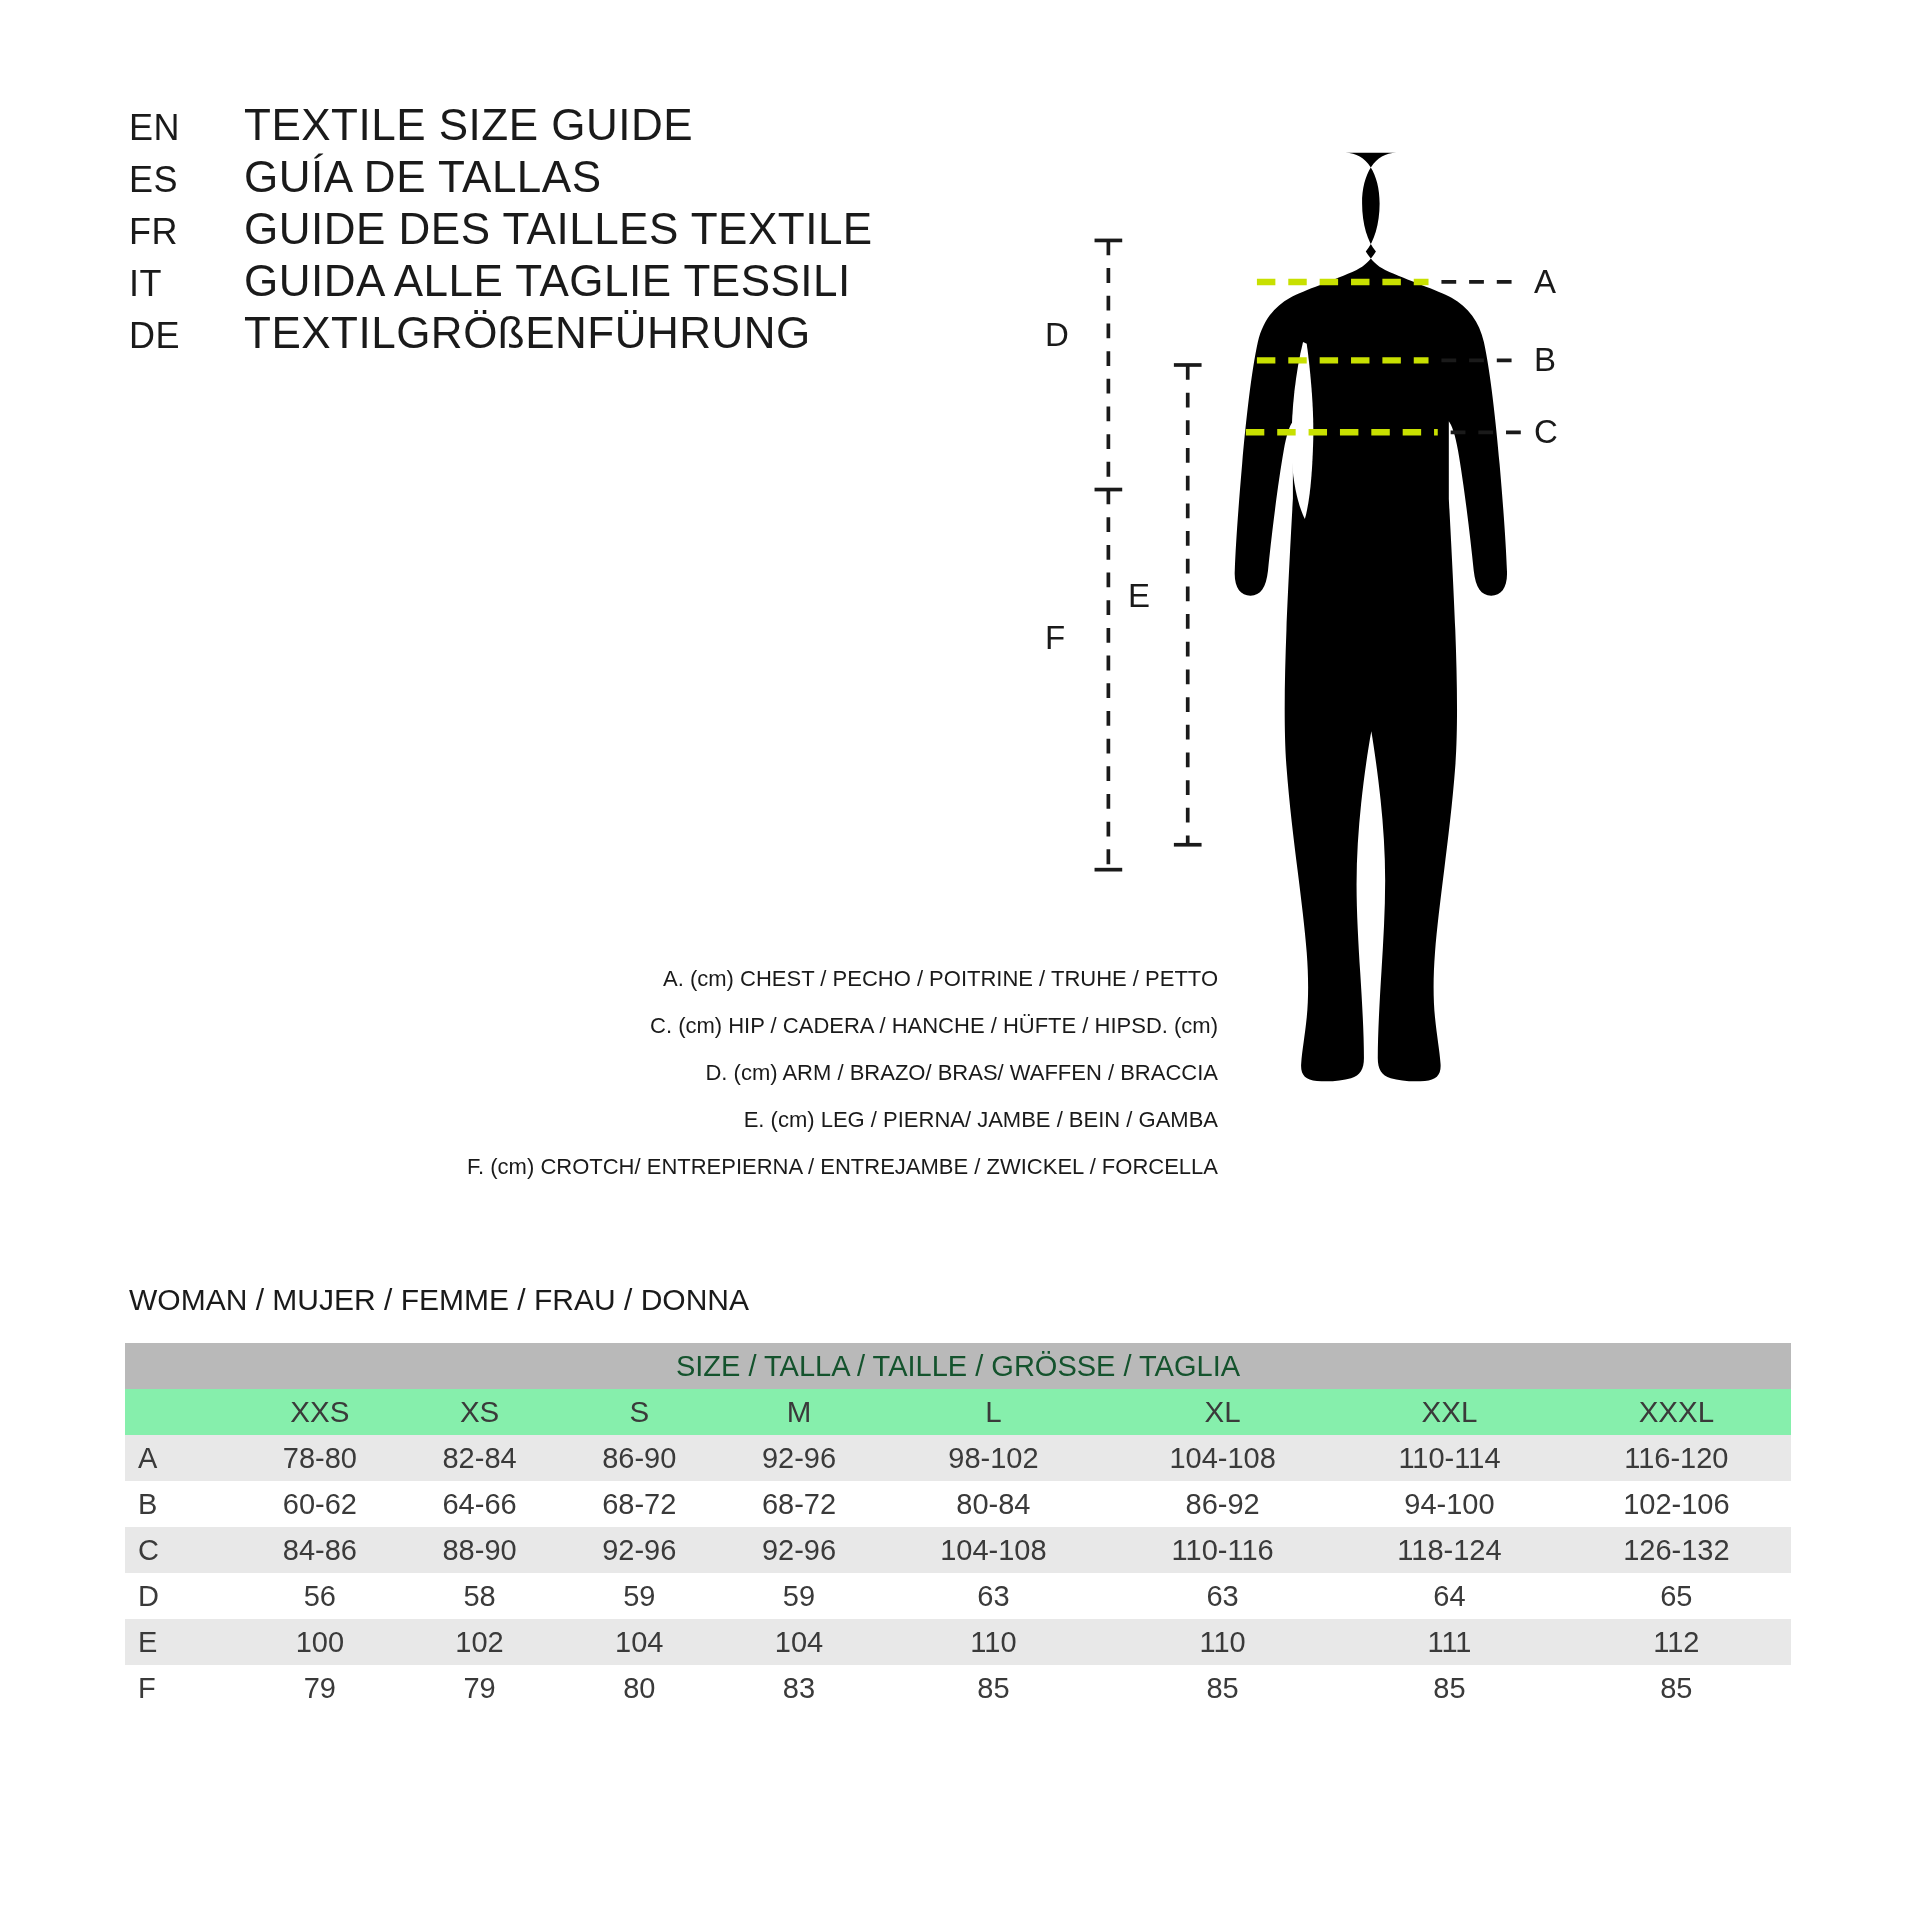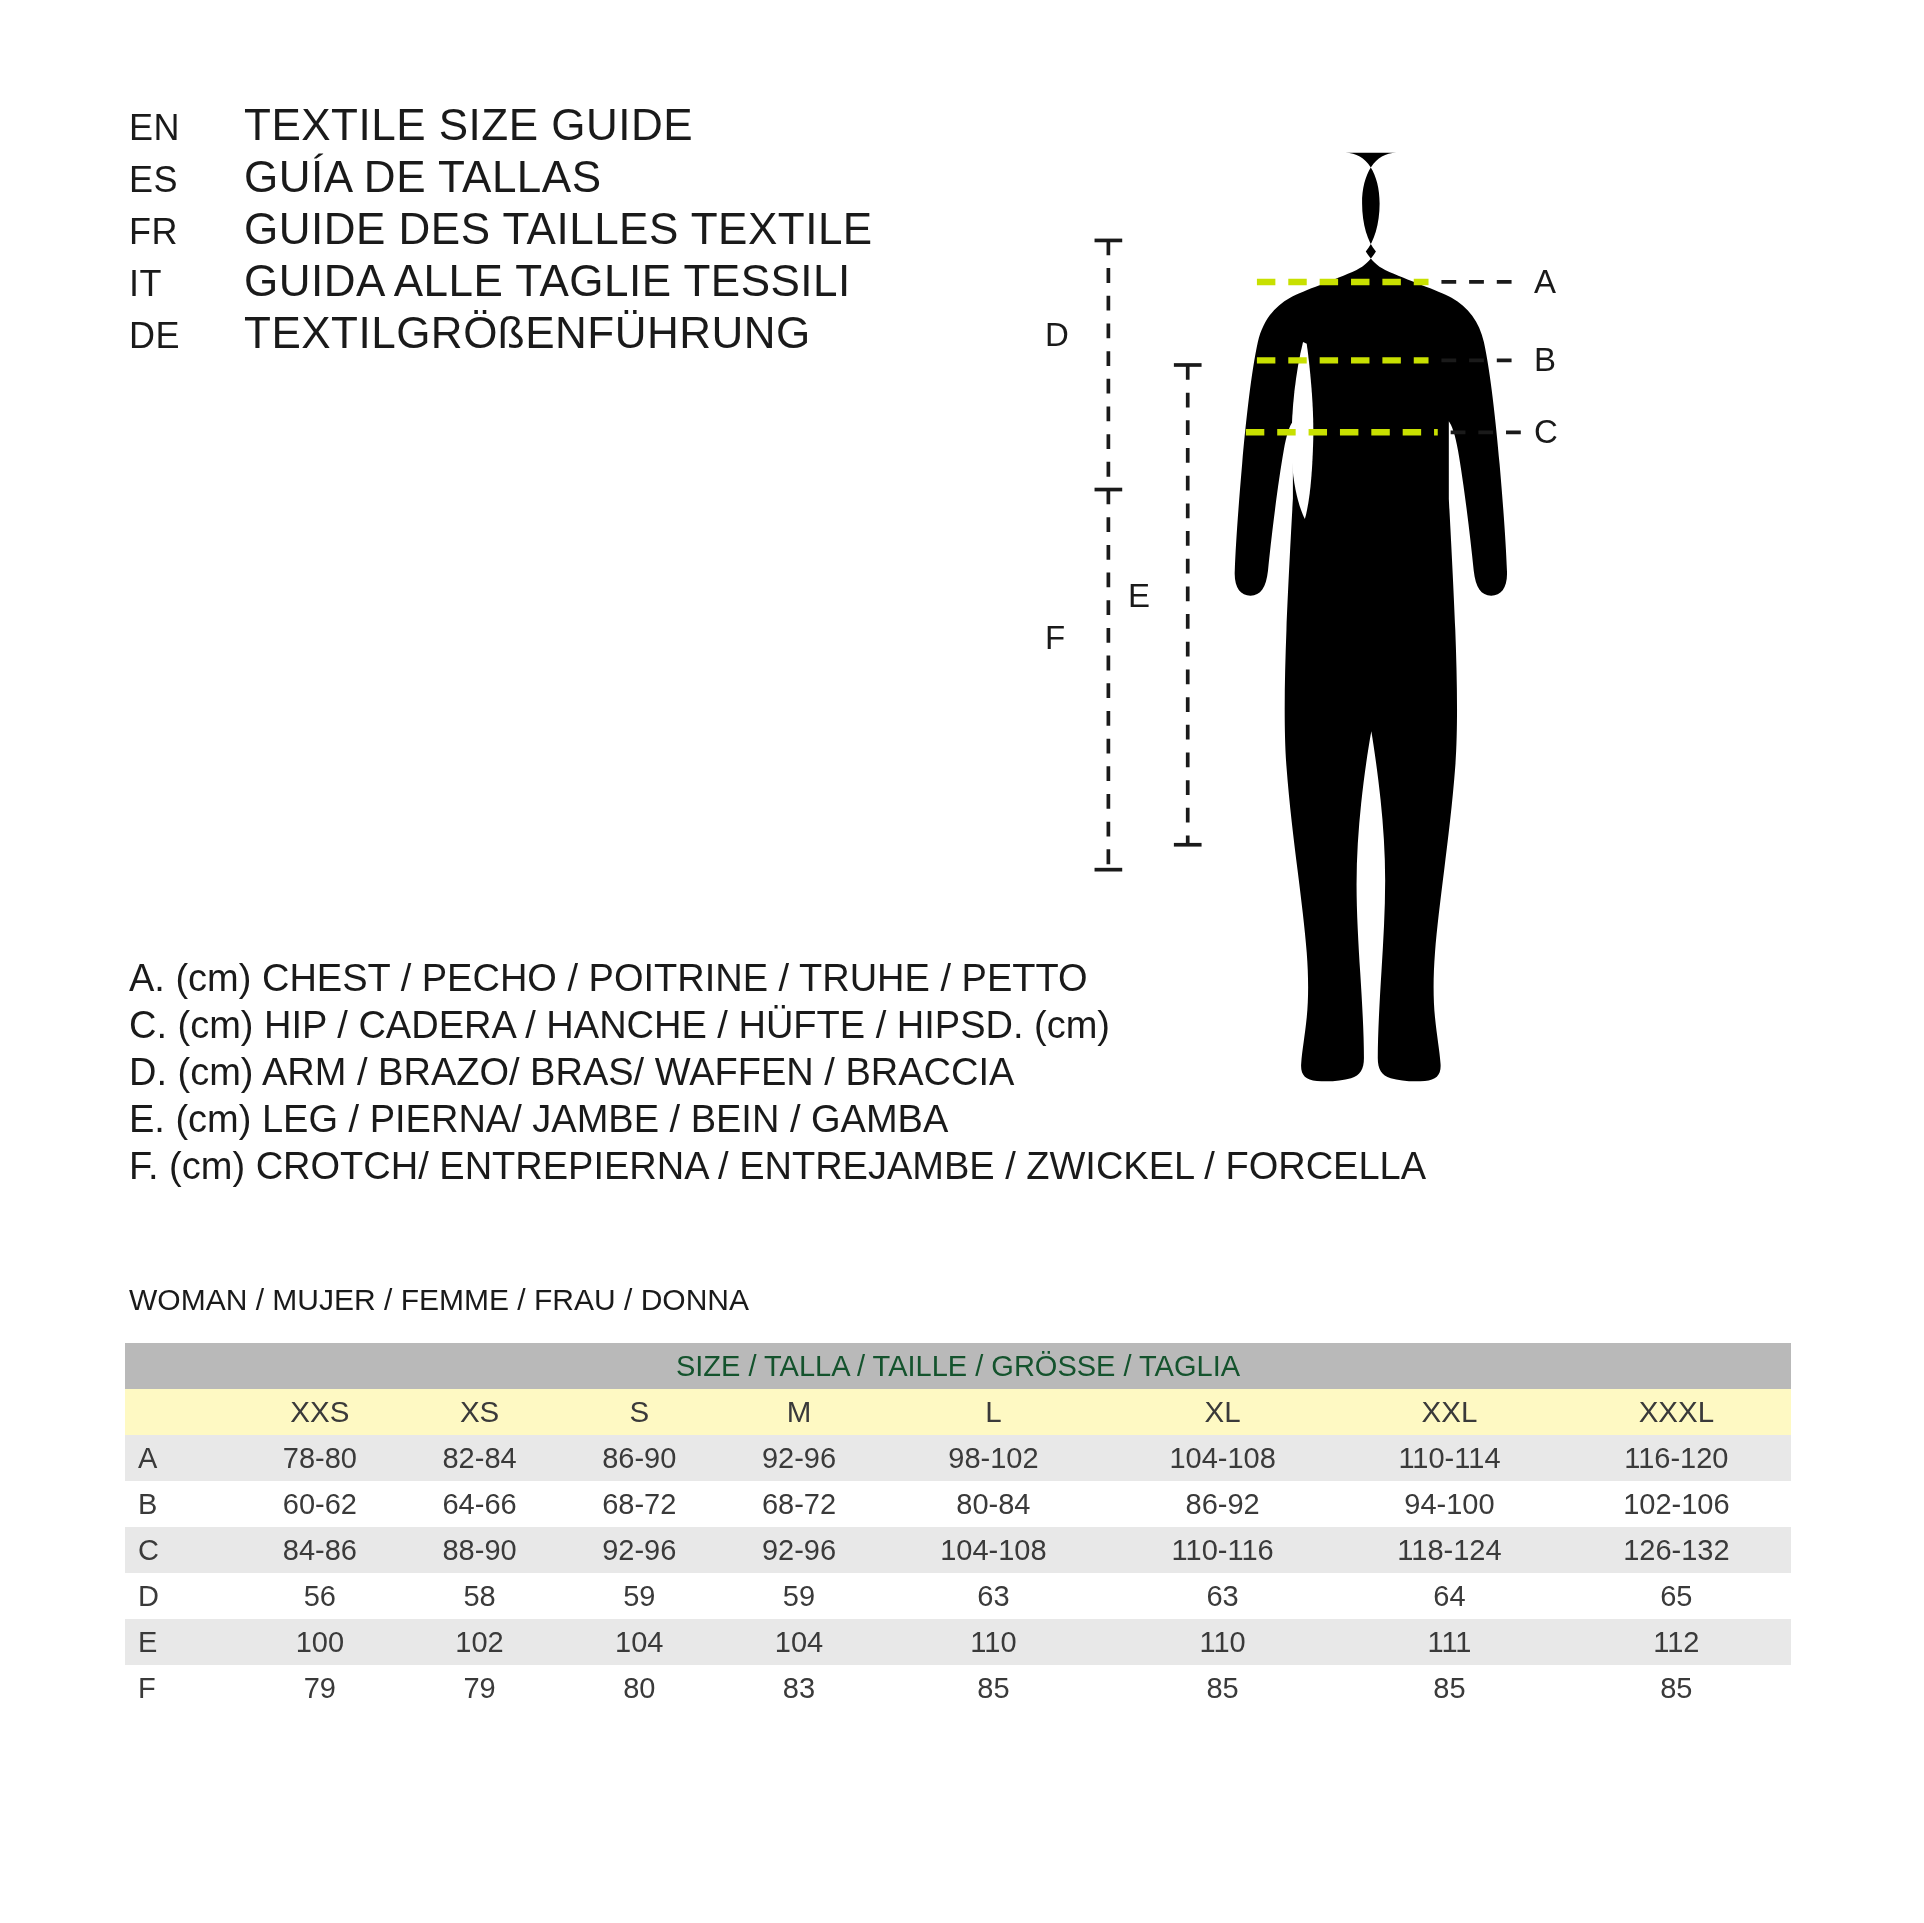--- a/index.html
+++ b/index.html
@@ -42,24 +42,25 @@
   }
 
   
   #legend-block {
     position: absolute;
     left: 129px;
     top: 955px;
     width: 1089px;
   }
   .legend-row {
-    font-size: 38px;
+    font-size: 22px;
     line-height: 47px;
     color: #1a1a1a;
     white-space: nowrap;
+    text-align: right;
   }
 
   #gender-label {
     position: absolute;
     left: 129px;
     top: 1283px;
     font-size: 30px;
     color: #1a1a1a;
     white-space: nowrap;
   }
@@ -91,21 +92,21 @@
   }
   .band-head td {
     text-align: left;
     padding-left: 13px;
     font-size: 29px;
     color: #14532d;
     height: 48px;
     margin-top: 27px;
   }
   .band-sizes td {
-    background: #fef9c3;
+    background: #86efac;
     height: 50px;
     font-size: 29.5px;
     color: #3a3a3a;
   }
   .band-grey td { background: #e8e8e8; }
   .band-white td { background: #ffffff; }
 
   
   #figure-area {
     position: absolute;

